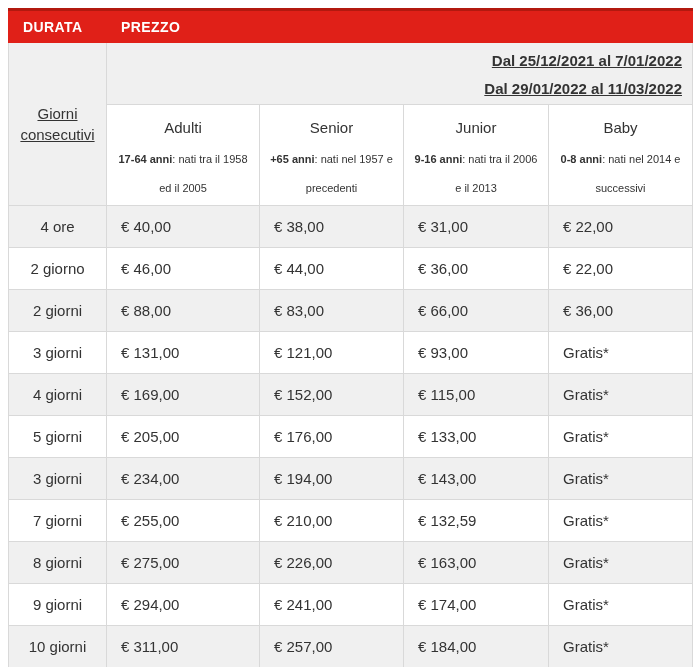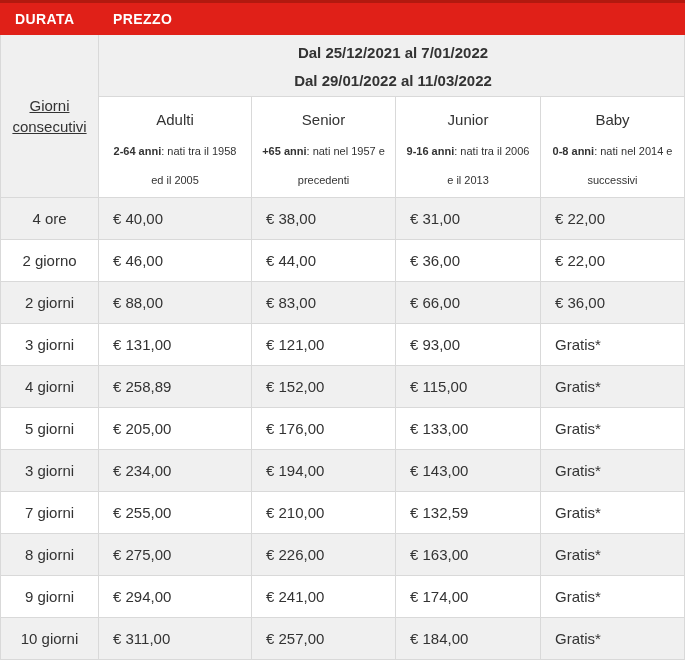--- a/index.html
+++ b/index.html
@@ -4,20 +4,21 @@
 <style>
   * { box-sizing: border-box; }
   html, body {
     margin: 0; padding: 0;
     background: #ffffff;
     font-family: "Liberation Sans", "DejaVu Sans", sans-serif;
     color: #333333;
   }
   .page {
     width: 700px; height: 667px;
+    padding: 8px;
     background: #ffffff;
   }
   table.price-table {
     border-collapse: collapse;
     table-layout: fixed;
     width: 684px;
   }
   .price-table th, .price-table td {
     border: 1px solid #d9d9d9;
     overflow: hidden;
@@ -43,25 +44,26 @@
     font-weight: normal;
     font-size: 15px;
     line-height: 21px;
     text-align: center;
     vertical-align: middle;
     padding: 0 6px;
     text-decoration: underline;
   }
   th.period-cell {
     background: #f0f0f0;
-    text-align: center;
+    text-align: right;
     vertical-align: middle;
     padding: 2px 10px 0 13px;
     font-weight: bold;
     font-size: 15px;
+    text-decoration: underline;
   }
   th.period-cell .period-line { line-height: 28px; }
   
   tr.cat-row th {
     background: #ffffff;
     height: 101px;
     vertical-align: top;
     font-weight: normal;
     padding: 14px 8px 0 8px;
     text-align: center;
@@ -95,21 +97,21 @@
       <tr class="period-row">
         <th class="duration-head" rowspan="2">Giorni consecutivi</th>
         <th class="period-cell" colspan="4">
           <div class="period-line">Dal 25/12/2021 al 7/01/2022</div>
           <div class="period-line">Dal 29/01/2022 al 11/03/2022</div>
         </th>
       </tr>
       <tr class="cat-row">
         <th>
           <div class="cat-name">Adulti</div>
-          <div class="cat-desc"><span class="cat-age">2-64 anni</span><span>: nati tra il 1958 ed il 2005</span></div>
+          <div class="cat-desc"><span class="cat-age">17-64 anni</span><span>: nati tra il 1958 ed il 2005</span></div>
         </th>
         <th>
           <div class="cat-name">Senior</div>
           <div class="cat-desc"><span class="cat-age">+65 anni</span><span>: nati nel 1957 e precedenti</span></div>
         </th>
         <th>
           <div class="cat-name">Junior</div>
           <div class="cat-desc"><span class="cat-age">9-16 anni</span><span>: nati tra il 2006 e il 2013</span></div>
         </th>
         <th>
@@ -142,21 +144,21 @@
       </tr>
       <tr>
         <td class="dur-cell">3 giorni</td>
         <td class="price-cell">€ 131,00</td>
         <td class="price-cell">€ 121,00</td>
         <td class="price-cell">€ 93,00</td>
         <td class="price-cell">Gratis*</td>
       </tr>
       <tr>
         <td class="dur-cell">4 giorni</td>
-        <td class="price-cell">€ 258,89</td>
+        <td class="price-cell">€ 169,00</td>
         <td class="price-cell">€ 152,00</td>
         <td class="price-cell">€ 115,00</td>
         <td class="price-cell">Gratis*</td>
       </tr>
       <tr>
         <td class="dur-cell">5 giorni</td>
         <td class="price-cell">€ 205,00</td>
         <td class="price-cell">€ 176,00</td>
         <td class="price-cell">€ 133,00</td>
         <td class="price-cell">Gratis*</td>

